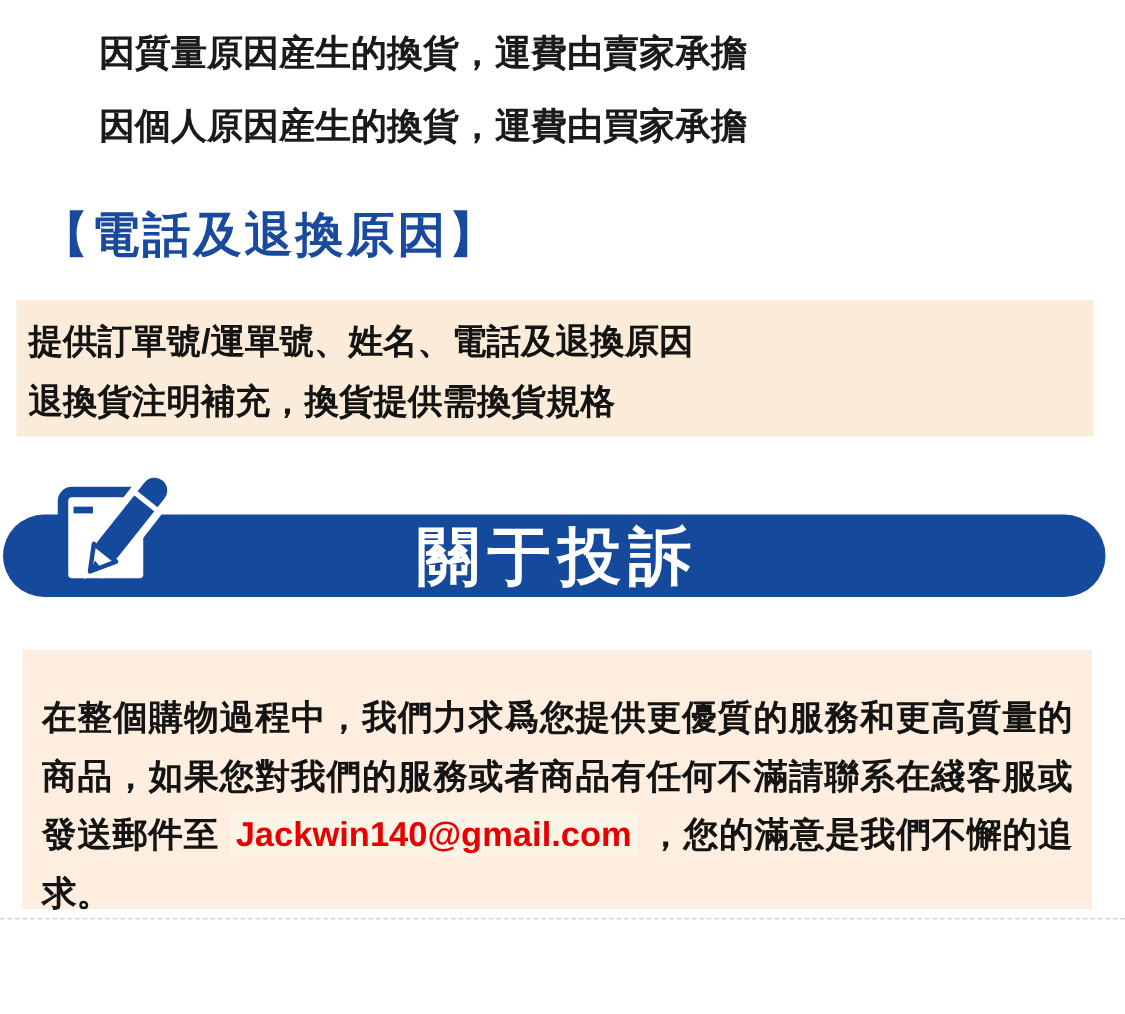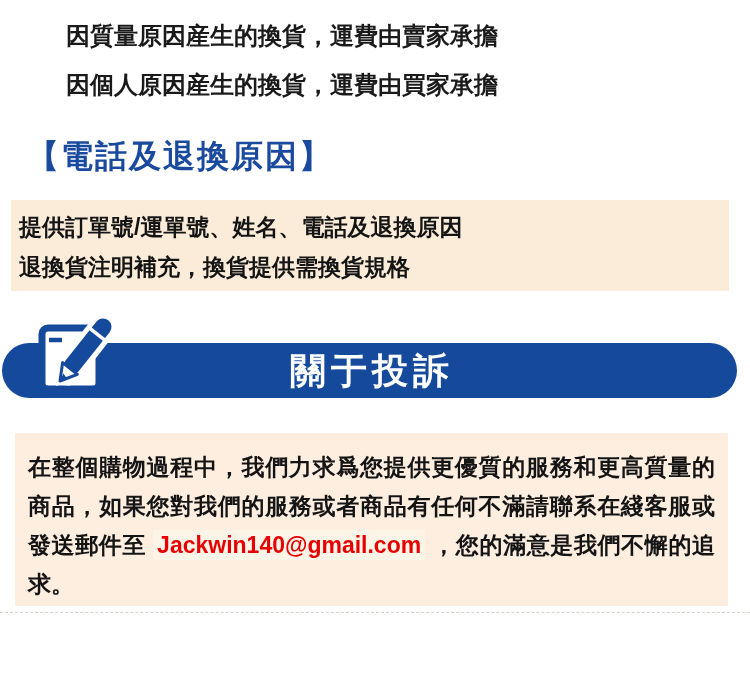--- a/index.html
+++ b/index.html
@@ -36,34 +36,34 @@
     color:#141414;white-space:nowrap;
   }
   .complaint-banner{
     position:absolute;left:2px;top:343px;
     width:735px;height:55px;
     background:#14499c;
     border-radius:28px;
     display:flex;align-items:center;justify-content:center;
   }
   .complaint-banner .banner-title{
-    color:#ffffff;font-size:36px;font-weight:700;
+    color:#ffffff;font-size:42px;font-weight:700;
     letter-spacing:5px;line-height:55px;
     text-indent:5px;
   }
   .banner-icon{
     position:absolute;left:36px;top:310px;
     width:80px;height:86px;z-index:2;
   }
   .complaint-box{
     position:absolute;left:15px;top:433px;
     width:713px;height:173px;
     background:#fdeee0;
     box-sizing:border-box;
-    padding:15px 13px 0 13px;
+    padding:26px 13px 0 13px;
   }
   .complaint-box .body-text{
     font-size:23px;font-weight:700;line-height:39px;
     color:#141414;text-align:justify;
   }
   .email-link{
     color:#e60000;
     background:#fdf4e8;
     padding:2px 4px;
     font-weight:700;

